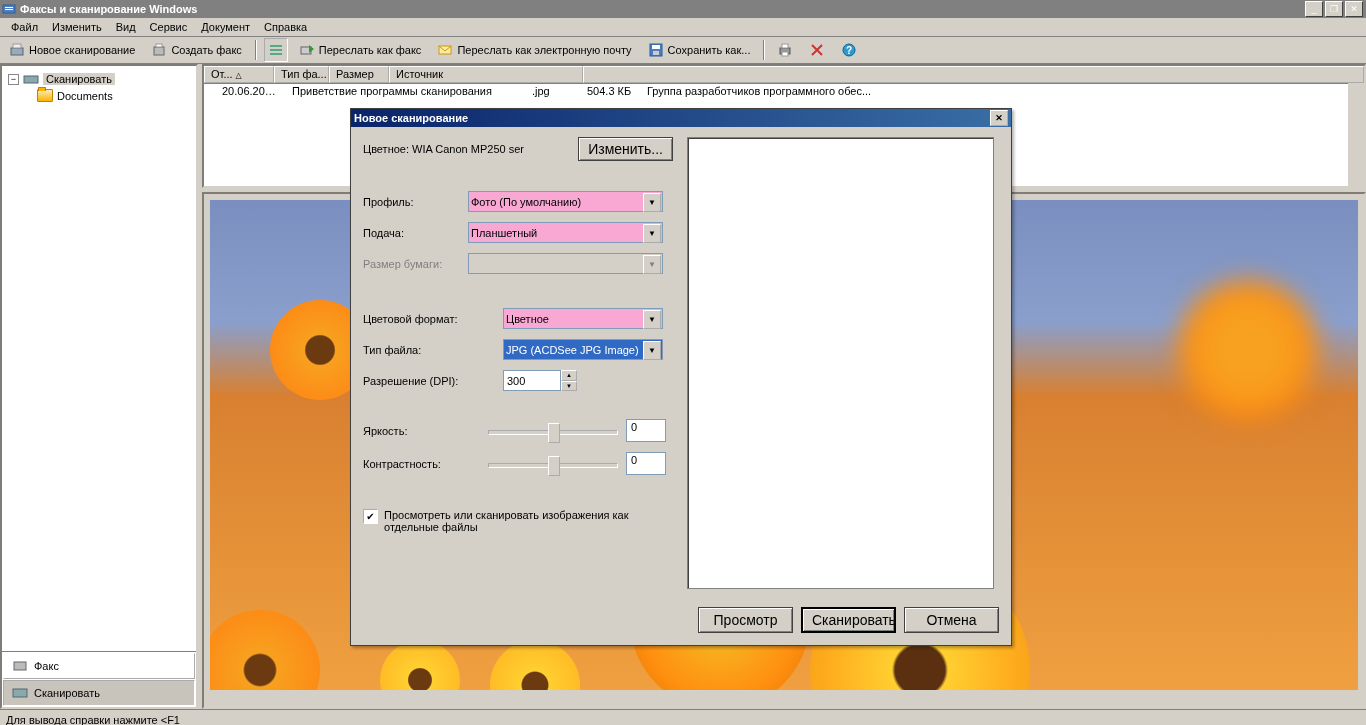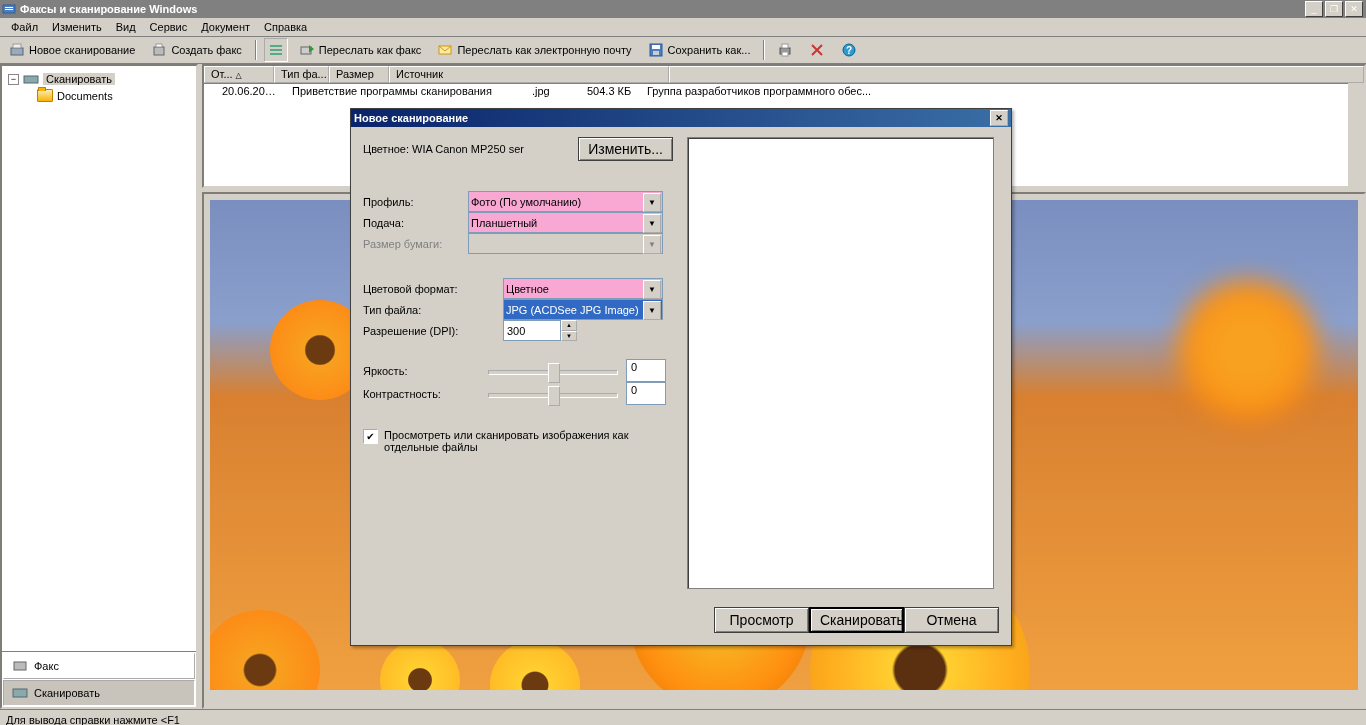--- a/index.html
+++ b/index.html
@@ -34,21 +34,21 @@
   .previmg{position:absolute;top:6px;left:6px;right:6px;height:490px;background:linear-gradient(to bottom,#7a8fbf 0%,#8a9fcc 25%,#d88030 40%,#f0a040 100%);overflow:hidden}
   .flower{position:absolute;border-radius:50%}
   .statusbar{height:18px;border-top:1px solid #808080;padding:1px 6px;display:flex;align-items:center;background:#d4d0c8}
   
   .dialog{position:absolute;top:108px;left:350px;width:660px;background:#d4d0c8;border:1px solid #404040;box-shadow:2px 2px 3px rgba(0,0,0,0.3)}
   .dlgtitle{height:18px;background:linear-gradient(to right,#0a246a,#3a6ea5);color:#fff;display:flex;align-items:center;padding:0 3px;font-weight:bold}
   .dlgtitle span{flex:1}
   .dlgclose{width:16px;height:14px;background:#d4d0c8;border:1px outset #fff;display:flex;align-items:center;justify-content:center;font-size:9px;font-family:Arial;color:#000;font-weight:bold}
   .dlgbody{display:flex;padding:10px 12px 12px 12px;gap:14px}
   .dlgform{width:310px}
-  .frow{display:flex;align-items:center;margin-bottom:0}
+  .frow{display:flex;align-items:center;margin-bottom:10px}
   .flabel{width:105px}
   .flabel.disabled{color:#808080}
   .scannerrow{display:flex;align-items:center;margin-bottom:30px}
   .scannertxt{flex:1}
   .btn{background:#d4d0c8;border:1px solid #404040;box-shadow:inset 1px 1px 0 #fff,inset -1px -1px 0 #808080;padding:3px 9px;font-family:inherit;font-size:14px}
   .btn.default{border:2px solid #000}
   select,.combo{height:21px;border:1px solid #7f9db9;background:#f9a8d4;font-family:inherit;font-size:11px;padding:1px 2px;box-sizing:border-box}
   .combo{display:flex;align-items:center;position:relative}
   .combo .arrow{position:absolute;right:1px;top:1px;width:16px;height:17px;background:#d4d0c8;border:1px outset #fff;display:flex;align-items:center;justify-content:center;font-size:8px}
   .combo.disabled{background:#d4d0c8;color:#808080}
@@ -56,21 +56,21 @@
   .spinner{display:flex}
   .spinner input{width:50px;height:19px;border:1px solid #7f9db9;font-family:inherit;font-size:11px;padding:0 3px}
   .spinbtns{width:16px;display:flex;flex-direction:column}
   .spinbtn{flex:1;background:#d4d0c8;border:1px outset #fff;font-size:6px;display:flex;align-items:center;justify-content:center}
   .slider{position:relative;width:130px;height:20px}
   .track{position:absolute;top:9px;left:0;right:0;height:3px;border:1px inset #fff;background:#d4d0c8}
   .thumb{position:absolute;top:2px;left:60px;width:10px;height:18px;background:#d4d0c8;border:1px outset #fff}
   .numbox{width:30px;height:19px;border:1px solid #7f9db9;background:#fff;text-align:left;padding:1px 4px;margin-left:8px}
   .checkbox{width:13px;height:13px;border:1px inset #fff;background:#fff;display:inline-flex;align-items:center;justify-content:center;margin-right:6px;font-size:10px}
   .dlgpreview{width:305px;height:450px;border:1px solid #808080;background:#fff;box-shadow:inset 1px 1px 0 #404040}
-  .dlgbuttons{display:flex;justify-content:flex-end;padding:6px 12px 12px}
+  .dlgbuttons{display:flex;justify-content:flex-end;gap:8px;padding:6px 12px 12px}
   .folder-icon{width:14px;height:11px;background:linear-gradient(#fceabb,#f8b500);border:1px solid #c08000;border-radius:1px;position:relative}
   .folder-icon::before{content:'';position:absolute;top:-3px;left:0;width:6px;height:3px;background:#f8b500;border:1px solid #c08000;border-bottom:none;border-radius:1px 1px 0 0}
 </style>
 </head>
 <body>
 
 <div class="titlebar">
   <span class="icon">
     <svg width="14" height="14" viewBox="0 0 14 14">
         <rect x="1" y="3" width="12" height="8" fill="#4a7fc8" stroke="#2a5f98"></rect>
@@ -215,21 +215,21 @@
       </div>
     </div>
   </div>
 
   <div class="content">
     <div class="listarea">
       <div class="listheader">
         <div class="lh" style="width:70px"><span>От...</span> <span style="font-size:8px">△</span></div>
         <div class="lh" style="width:55px">Тип фа...</div>
         <div class="lh" style="width:60px">Размер</div>
-        <div class="lh" style="width:280px">Источник</div>
+        <div class="lh" style="width:194px">Источник</div>
         <div class="lh" style="flex:1"></div>
       </div>
       <div class="listrow">
         <div class="lc" style="width:70px">20.06.201...</div>
         <div class="lc" style="width:240px">Приветствие программы сканирования</div>
         <div class="lc" style="width:55px">.jpg</div>
         <div class="lc" style="width:60px">504.3 КБ</div>
         <div class="lc" style="width:240px">Группа разработчиков программного обес...</div>
       </div>
       <div class="scrollbar"></div>

